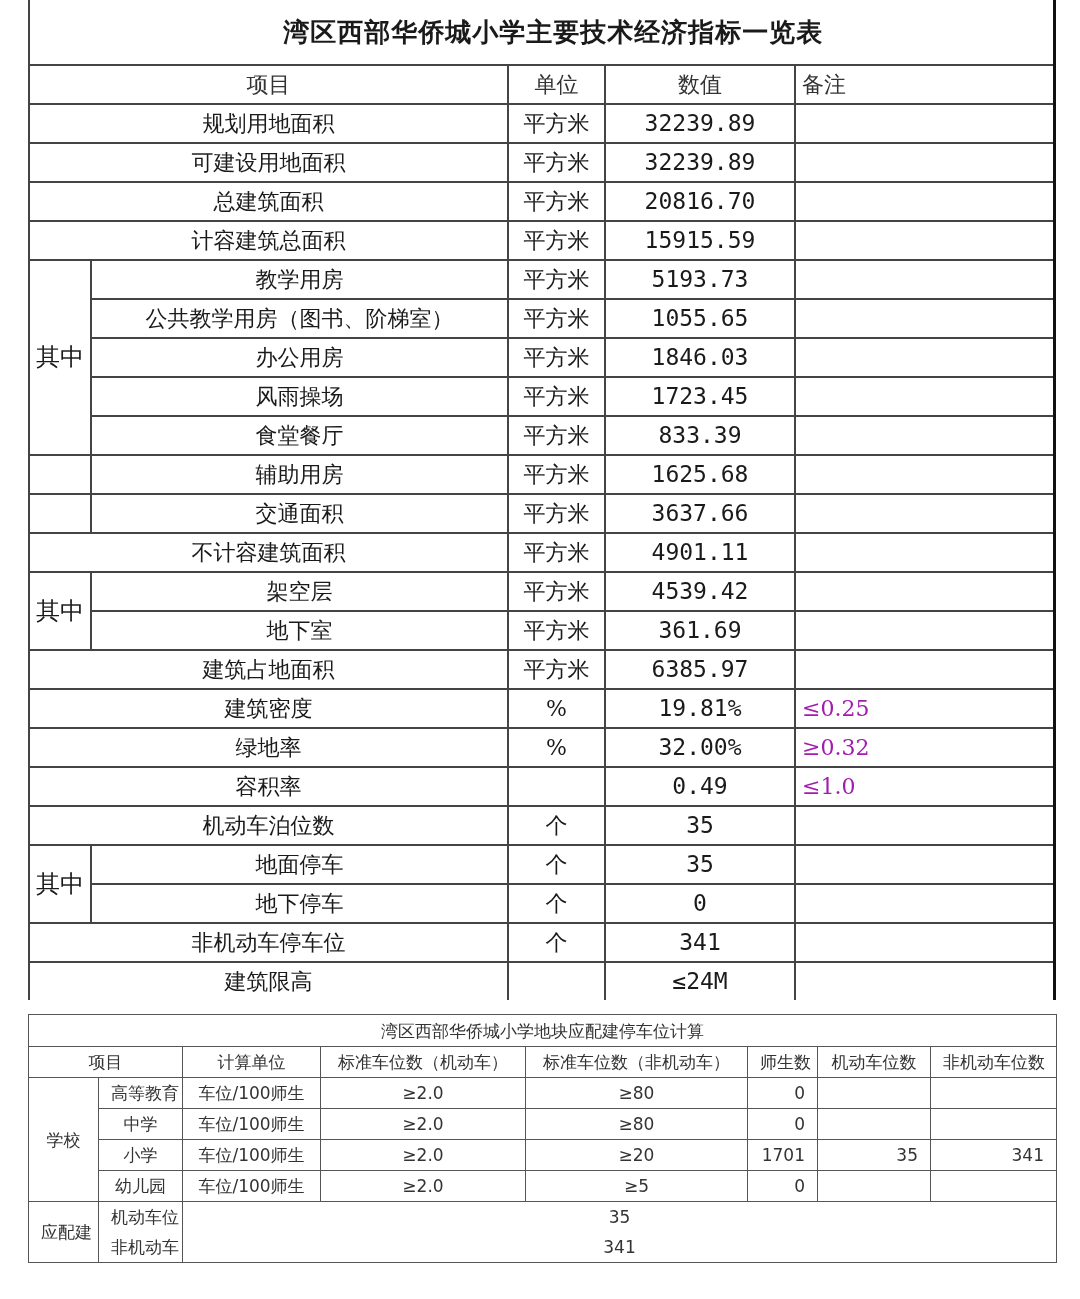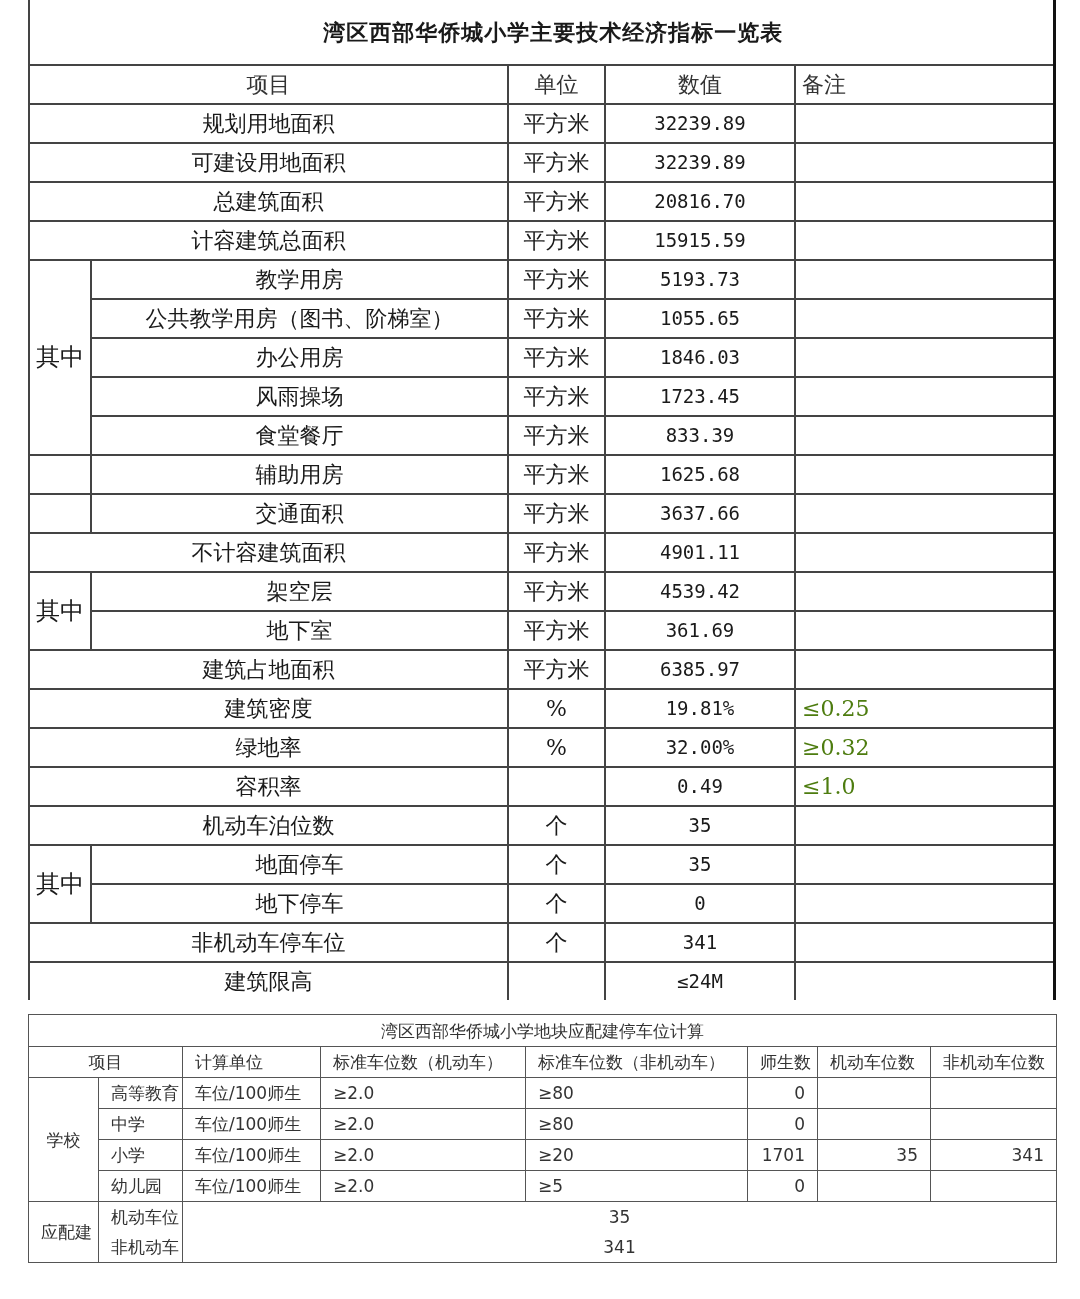--- a/index.html
+++ b/index.html
@@ -4,40 +4,40 @@
 <style>
   html, body { margin: 0; padding: 0; background: #ffffff; }
   body { width: 1080px; height: 1299px; position: relative; overflow: hidden;
          font-family: "DejaVu Serif", "Liberation Serif", serif; color: #1a1a1a; }
 
   
   #main-wrap { position: absolute; left: 28px; top: 0; width: 1025px; }
   table.main { border-collapse: collapse; width: 1025px; table-layout: fixed; }
   table.main td { border: 2px solid #444; padding: 0; text-align: center;
                   font-size: 22px; height: 37px; line-height: 37px; white-space: nowrap; overflow: hidden; }
-  table.main td.title { height: 64px; line-height: 64px; font-size: 22px; font-weight: bold;
+  table.main td.title { height: 64px; line-height: 64px; font-size: 26px; font-weight: bold;
                         border-top: none; letter-spacing: 1px; padding-left: 24px; }
   table.main tr.hdr td { font-size: 22px; color: #333; }
-  table.main td.note { text-align: left; padding-left: 6px; color: #4d7c0f; }
+  table.main td.note { text-align: left; padding-left: 6px; color: #a21caf; }
   table.main td.hdr-note { text-align: left; padding-left: 6px; margin-top: 21px; }
   table.main td.grp { font-size: 24px; }
-  table.main td.num { font-family: "DejaVu Sans Mono", "Liberation Mono", monospace; font-size: 19px; }
+  table.main td.num { font-family: "DejaVu Sans Mono", "Liberation Mono", monospace; font-size: 23px; }
   table.main td.rborder { border-right: 3px solid #111; }
   table.main tr.last td { border-bottom: none; }
 
   
   #park-wrap { position: absolute; left: 28px; top: 1014px; width: 1028px; }
   table.park { border-collapse: collapse; width: 1028px; table-layout: fixed; }
   table.park td { border: 1.5px solid #555; padding: 0 12px; font-size: 17px; height: 30px;
                   line-height: 30px; white-space: nowrap; overflow: hidden; color: #333;
                   font-family: "DejaVu Sans", "Liberation Sans", sans-serif; }
   table.park td.ptitle { text-align: center; height: 31px; font-size: 17px; }
   table.park td.c { text-align: center; }
   table.park td.r { text-align: right; }
-  table.park td.l { text-align: left; }
+  table.park td.l { text-align: center; }
 </style>
 </head>
 <body>
 
 <div id="main-wrap">
 <table class="main">
   <colgroup>
     <col style="width:62px">
         <col style="width:417px">
         <col style="width:97px">

